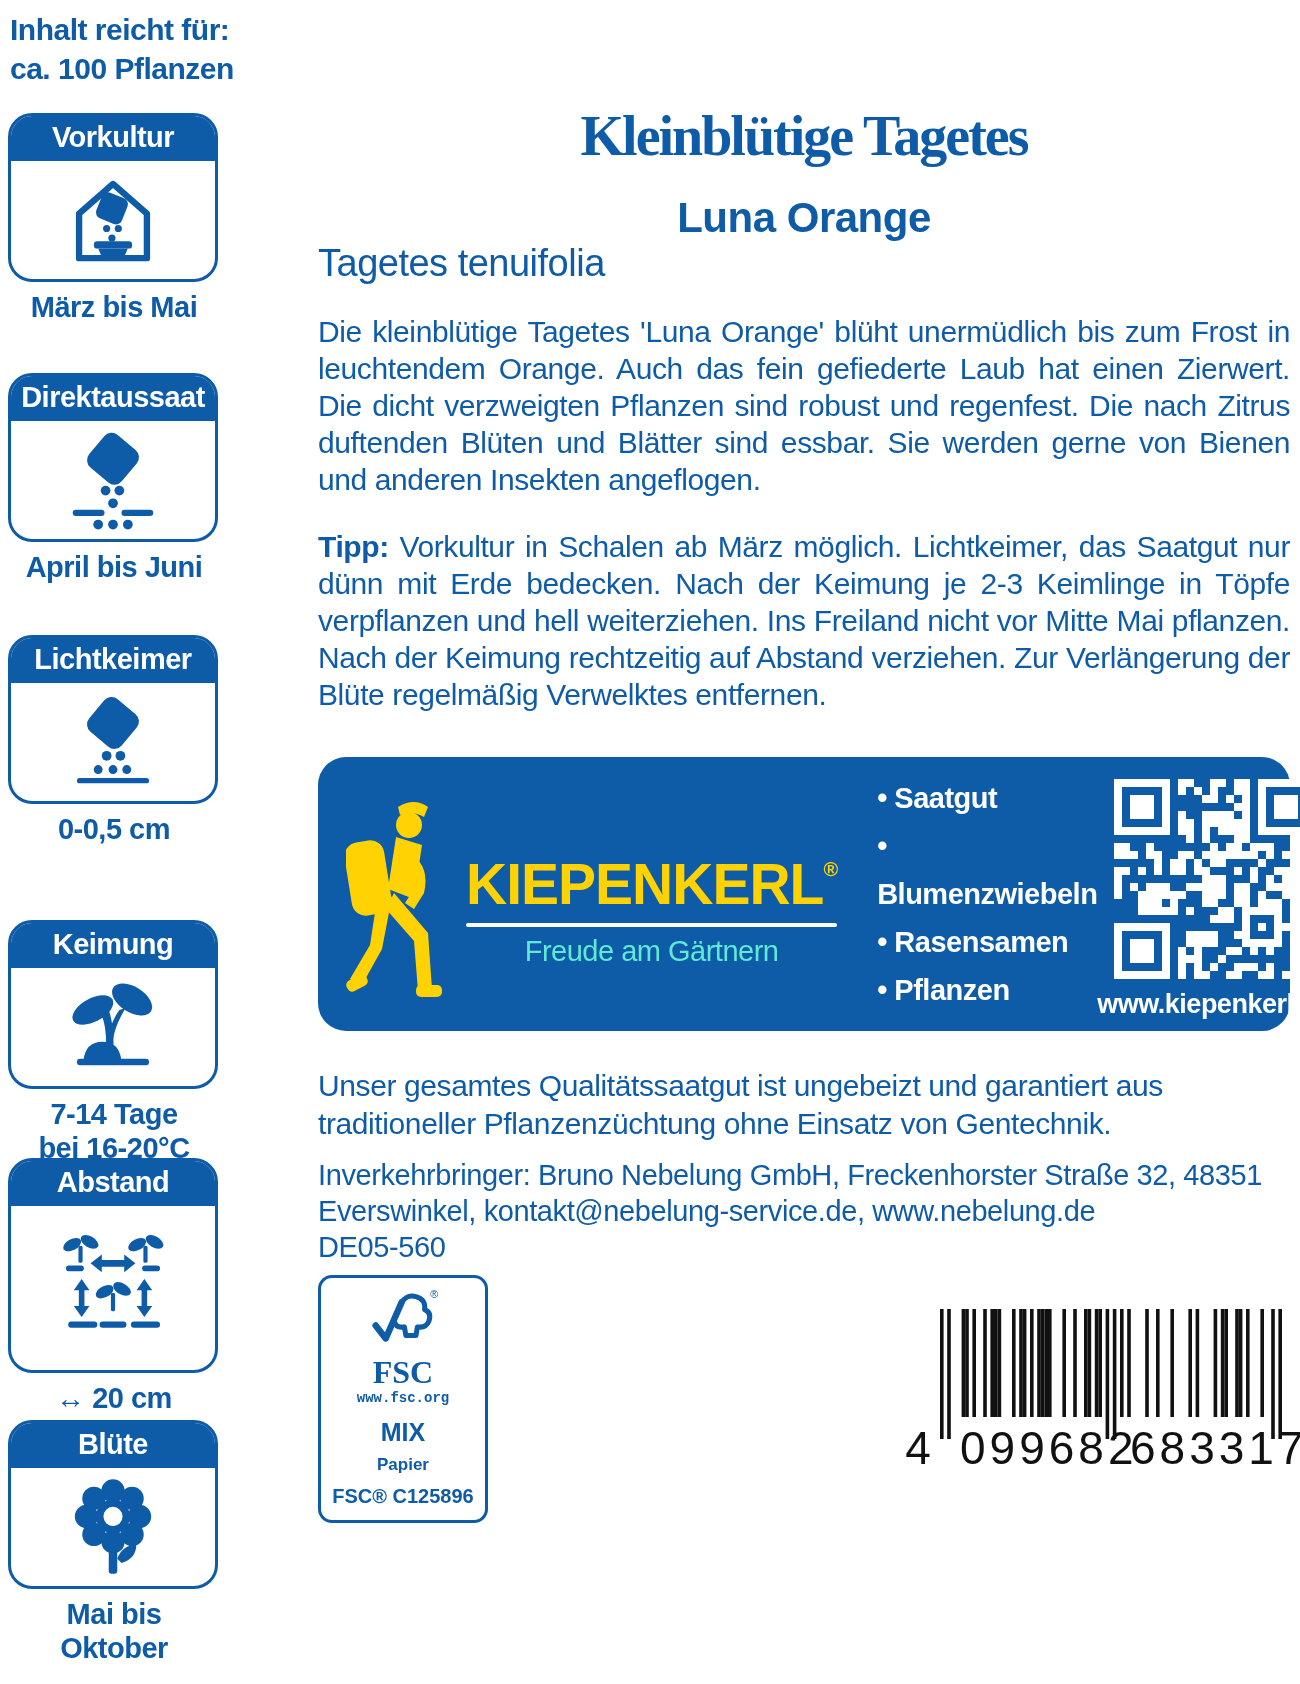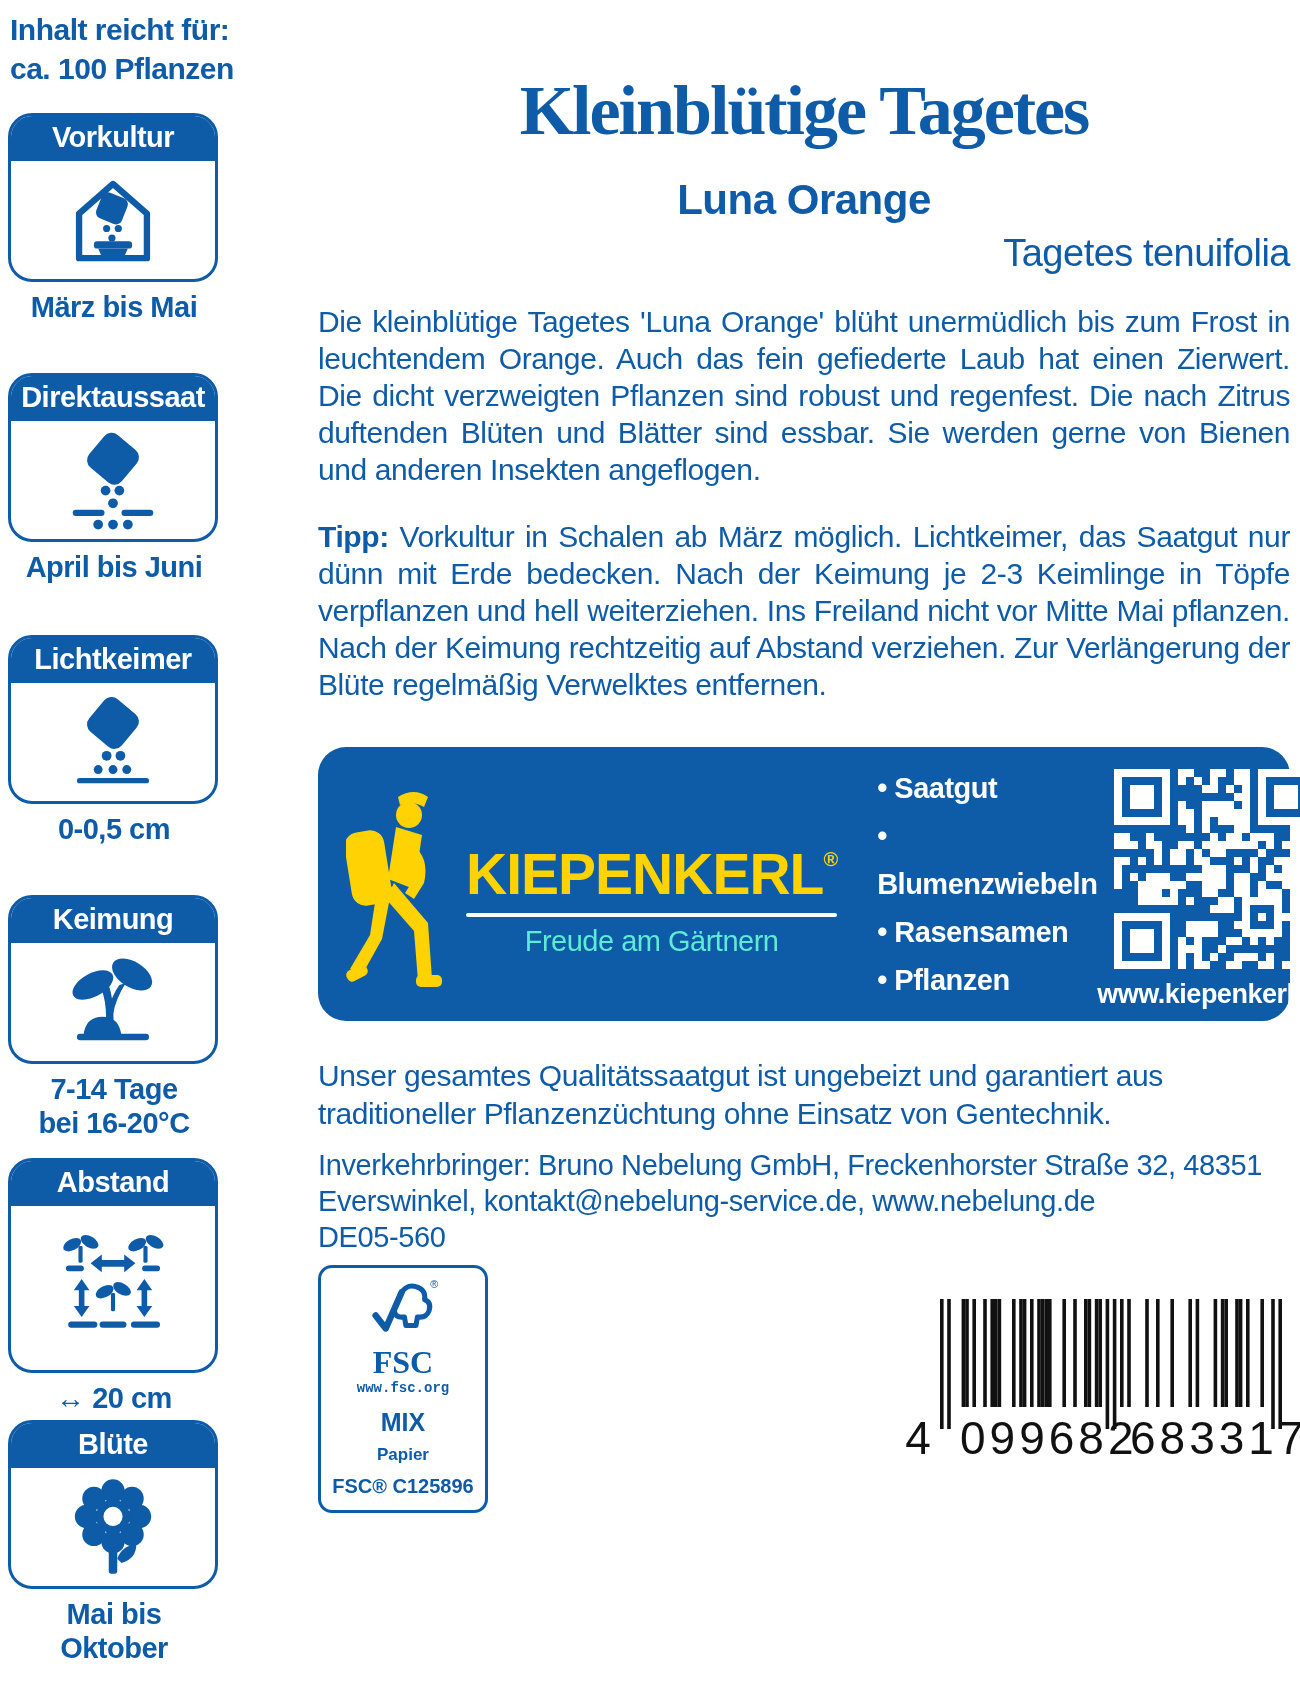--- a/index.html
+++ b/index.html
@@ -14,23 +14,23 @@
   .content-note{position:absolute;left:2px;top:10px;font-size:30px;font-weight:700;line-height:39px;letter-spacing:-.5px;white-space:nowrap;}
   .info-group{position:absolute;left:0;width:212px;}
   .info-box{width:204px;border:3px solid var(--blue);border-radius:24px;overflow:hidden;background:#fff;}
   .info-box-header{background:var(--blue);color:#fff;font-weight:700;font-size:29px;text-align:center;padding:5px 0 7px;letter-spacing:-.5px;}
   .info-box-body{height:118px;display:flex;align-items:center;justify-content:center;}
   .info-box-body svg{display:block;}
   .info-caption{margin-top:8px;text-align:center;font-size:29px;font-weight:600;line-height:34px;letter-spacing:-.5px;color:var(--blue);}
 
   
   .main{position:absolute;left:318px;top:0;width:972px;}
-  .title{margin-top:76px;font-family:"Liberation Serif",serif;font-weight:700;font-size:70px;line-height:1;text-align:center;letter-spacing:-2px;white-space:nowrap;}
+  .title{margin-top:108px;font-family:"Liberation Serif",serif;font-weight:700;font-size:56px;line-height:1;text-align:center;letter-spacing:-2px;white-space:nowrap;}
   .variety{margin-top:30px;font-size:42px;font-weight:700;text-align:center;letter-spacing:-.5px;}
-  .botanical{margin-top:8px;font-size:38px;font-weight:400;text-align:right;letter-spacing:-.5px;}
+  .botanical{font-size:38px;font-weight:400;text-align:left;letter-spacing:-.5px;}
   .para{margin-top:28px;font-size:30px;line-height:37px;text-align:justify;letter-spacing:-.4px;}
   .para.tip{margin-top:30px;}
   .bold{font-weight:700;}
 
   
   .banner{margin-top:44px;background:var(--blue);border-radius:28px;height:274px;display:flex;align-items:center;padding:0 28px;box-sizing:border-box;}
   .figure-wrap{flex:0 0 auto;margin-top:14px;}
   .brand-block{flex:0 0 auto;display:flex;flex-direction:column;margin-left:20px;margin-top:36px;}
   .wordmark{color:var(--yellow);font-weight:700;font-size:57px;letter-spacing:-1px;line-height:1;white-space:nowrap;}
   .wordmark sup{font-size:20px;vertical-align:28px;}
@@ -131,21 +131,21 @@
           <rect x="16" y="84" width="68" height="5" rx="2.5"></rect>
         </svg>
         </span>
       </div>
     </div>
     <div class="info-caption">
       <div>0-0,5 cm</div>
     </div>
   </div>
 
-  <div class="info-group" style="top:895px">
+  <div class="info-group" style="top:920px">
     <div class="info-box">
       <div class="info-box-header">Keimung</div>
       <div class="info-box-body">
         <span>
         <svg width="106" height="108" viewBox="0 0 100 100" fill="#0e5ba8">
           <ellipse cx="31" cy="34" rx="21" ry="11" transform="rotate(-28 31 34)"></ellipse>
           <ellipse cx="68" cy="24" rx="21" ry="12" transform="rotate(32 68 24)"></ellipse>
           <path d="M46 34 Q52 52 50 78 L43 78 Q45 52 39 38 Z"></path>
           <path d="M62 32 Q52 48 50 62 L44 60 Q50 42 56 34 Z"></path>
           <path d="M22 82 Q24 64 40 64 Q56 64 58 82 Z"></path>

